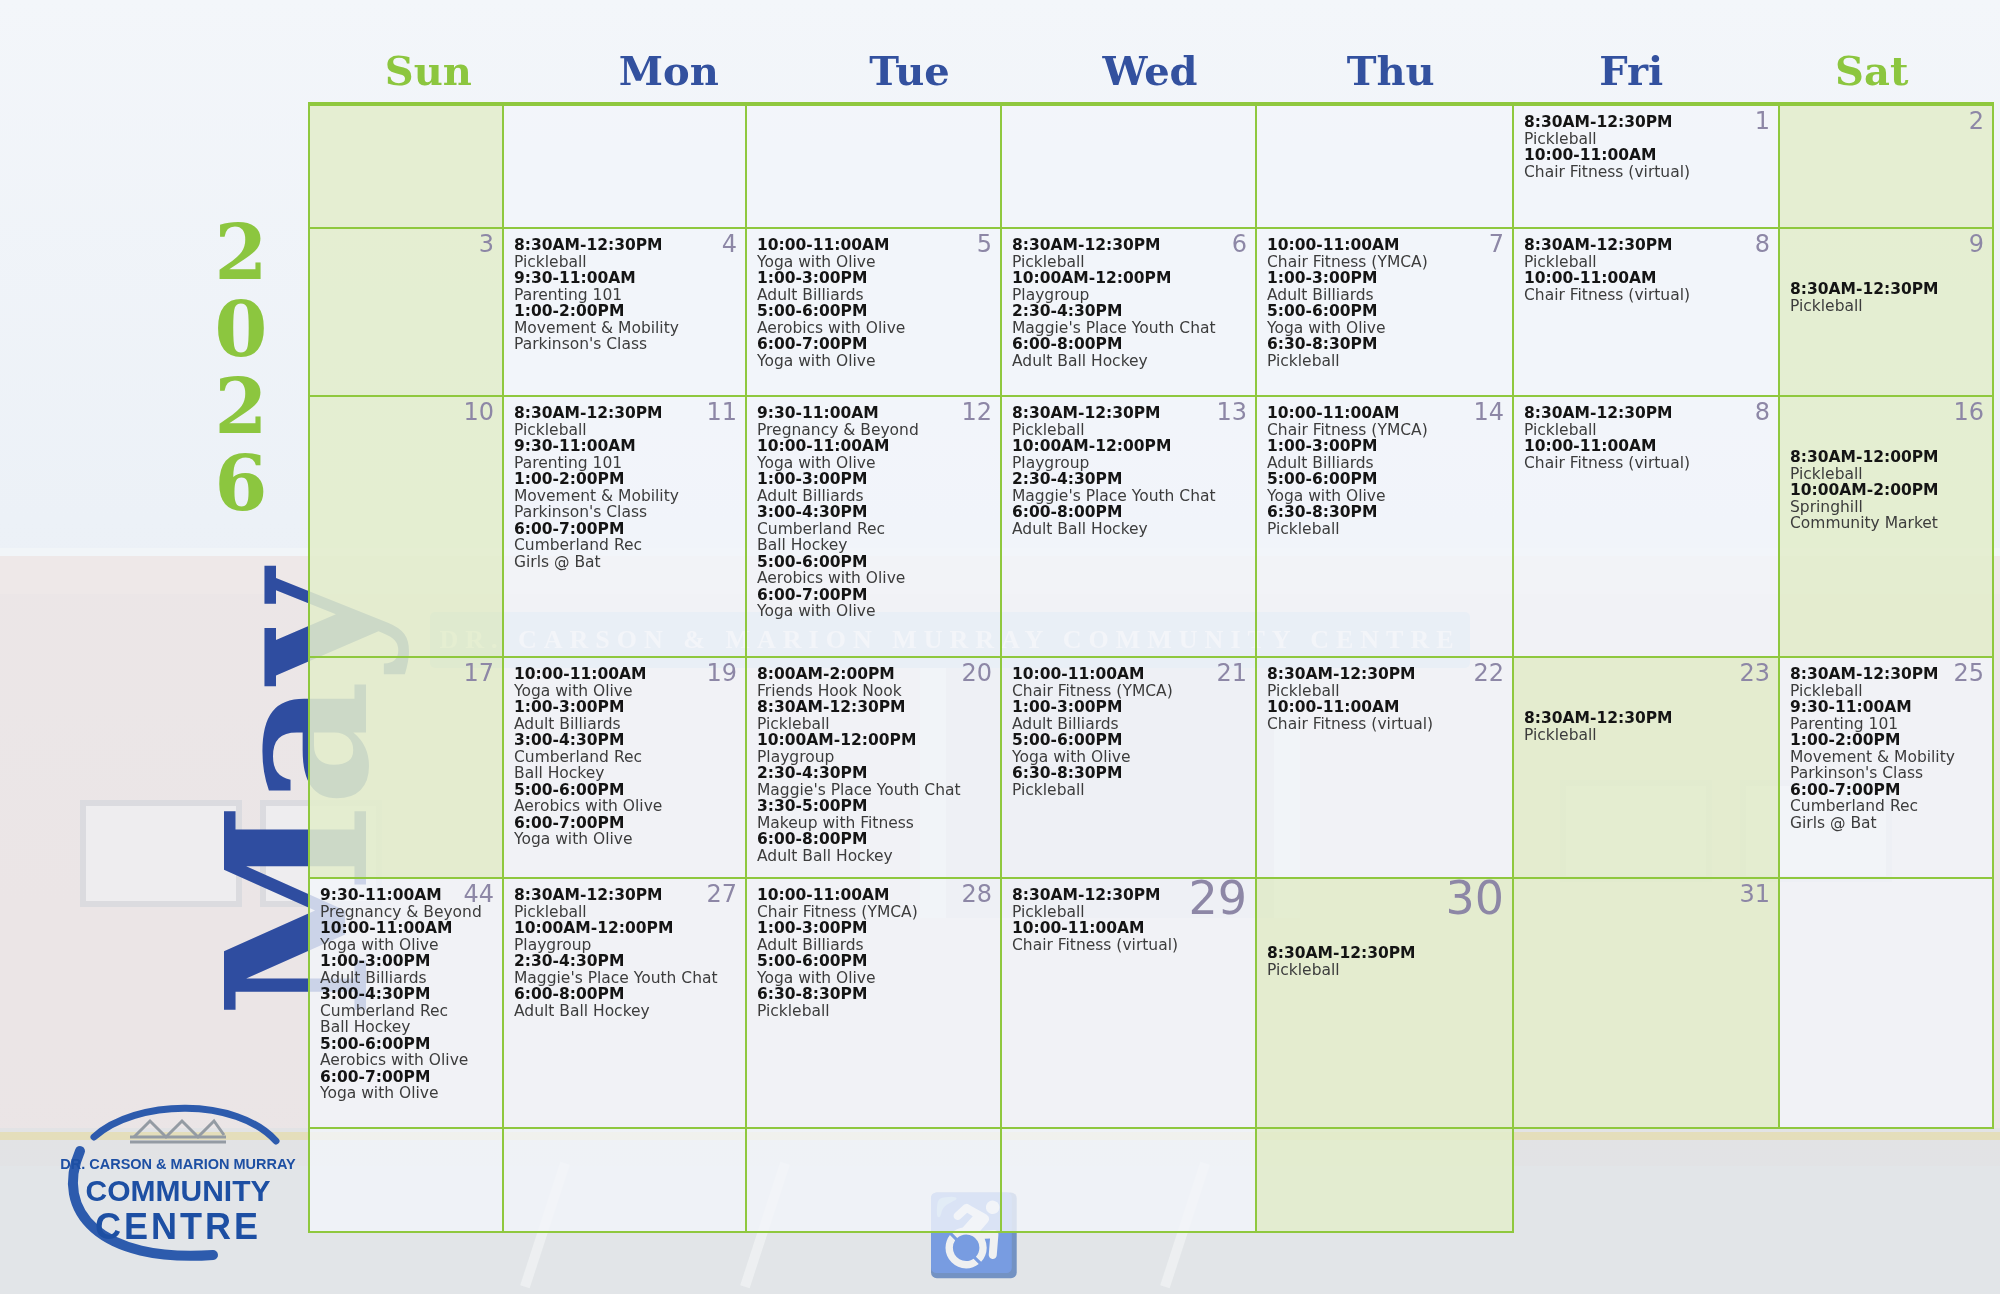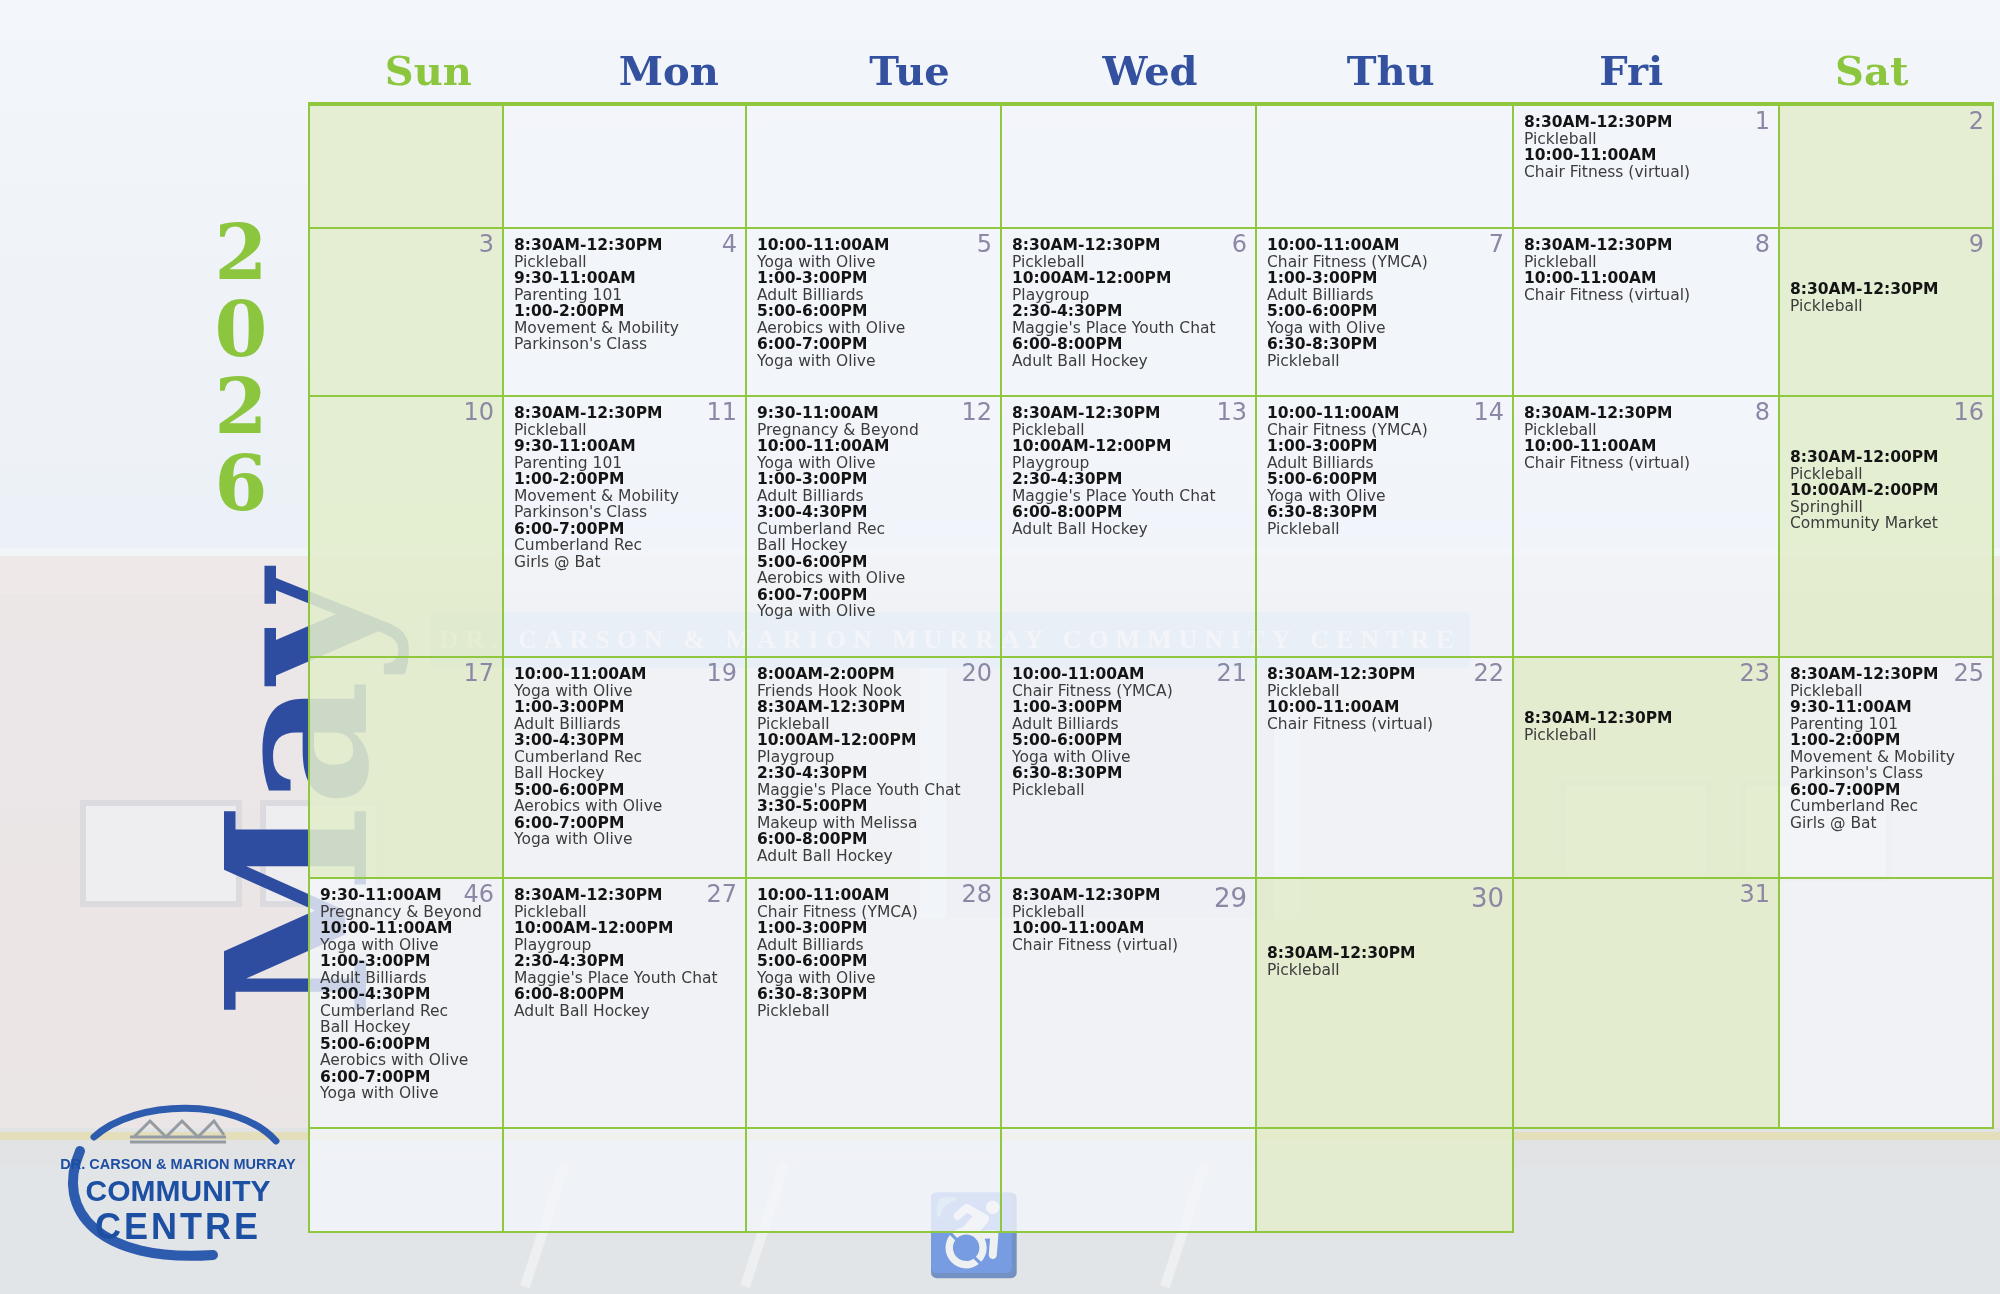--- a/index.html
+++ b/index.html
@@ -43,21 +43,21 @@
     grid-template-columns:194px 243px 255px 255px 257px 266px 214px;
     grid-template-rows:123px 168px 261px 221px 250px 104px;
     border-top:4px solid #8fc83e;border-left:2px solid #8fc83e;
   }
   .cell{position:relative;box-sizing:border-box;border-right:2px solid #8fc83e;border-bottom:2px solid #8fc83e;
     background:rgba(242,245,250,0.8);padding:8px 6px 4px 10px;}
   .cell.weekend{background:rgba(226,237,204,0.88);}
   .cell.pad1{padding-top:52px;}
   .cell.pad2{padding-top:66px;}
   .dnum{position:absolute;top:2px;right:8px;font-family:"DejaVu Sans",sans-serif;font-size:24px;line-height:26px;color:#8d87a6;}
-  .dnum.big{font-size:26px;line-height:34px;}
+  .dnum.big{font-size:46px;line-height:34px;}
   .ev{margin:0;}
   .ev .t{display:block;font-family:"DejaVu Sans",sans-serif;font-weight:700;font-size:15.5px;line-height:16.5px;color:#141414;}
   .ev .n{display:block;font-family:"DejaVu Sans",sans-serif;font-weight:400;font-size:15.5px;line-height:16.5px;color:#3c3c3c;white-space:pre-line;}
   .note{margin-top:34px;font-family:"DejaVu Sans",sans-serif;font-weight:700;font-size:16.5px;line-height:19px;color:#141414;white-space:pre-line;}
 </style>
 </head>
 <body>
 
 <div id="photo">
   <div class="roofband"></div>
@@ -377,21 +377,21 @@
       <div class="ev">
         <span class="t">10:00AM-12:00PM</span>
         <span class="n">Playgroup</span>
       </div>
       <div class="ev">
         <span class="t">2:30-4:30PM</span>
         <span class="n">Maggie's Place Youth Chat</span>
       </div>
       <div class="ev">
         <span class="t">3:30-5:00PM</span>
-        <span class="n">Makeup with Melissa</span>
+        <span class="n">Makeup with Fitness</span>
       </div>
       <div class="ev">
         <span class="t">6:00-8:00PM</span>
         <span class="n">Adult Ball Hockey</span>
       </div>
     </div>
     <div class="cell">
       <span class="dnum">21</span>
       <div class="ev">
         <span class="t">10:00-11:00AM</span>
@@ -443,21 +443,21 @@
         <span class="n">Movement &amp; Mobility
 Parkinson's Class</span>
       </div>
       <div class="ev">
         <span class="t">6:00-7:00PM</span>
         <span class="n">Cumberland Rec
 Girls @ Bat</span>
       </div>
     </div>
     <div class="cell">
-      <span class="dnum">46</span>
+      <span class="dnum">44</span>
       <div class="ev">
         <span class="t">9:30-11:00AM</span>
         <span class="n">Pregnancy &amp; Beyond</span>
       </div>
       <div class="ev">
         <span class="t">10:00-11:00AM</span>
         <span class="n">Yoga with Olive</span>
       </div>
       <div class="ev">
         <span class="t">1:00-3:00PM</span>

